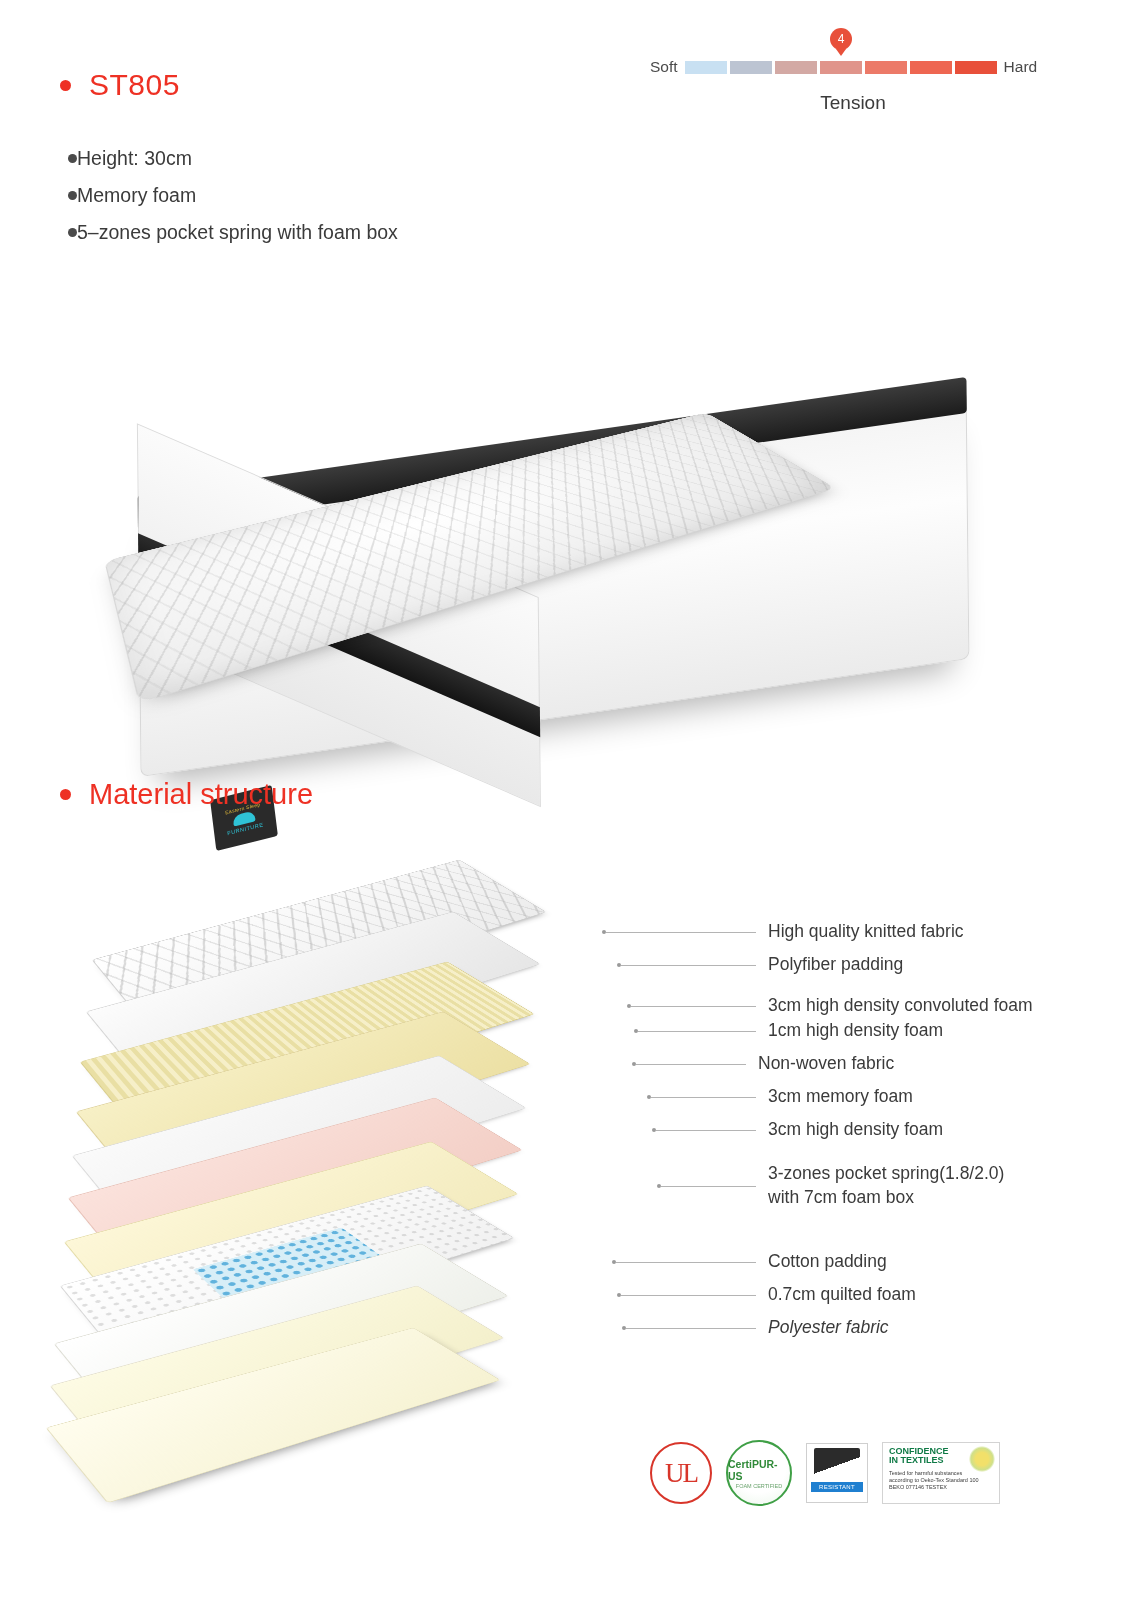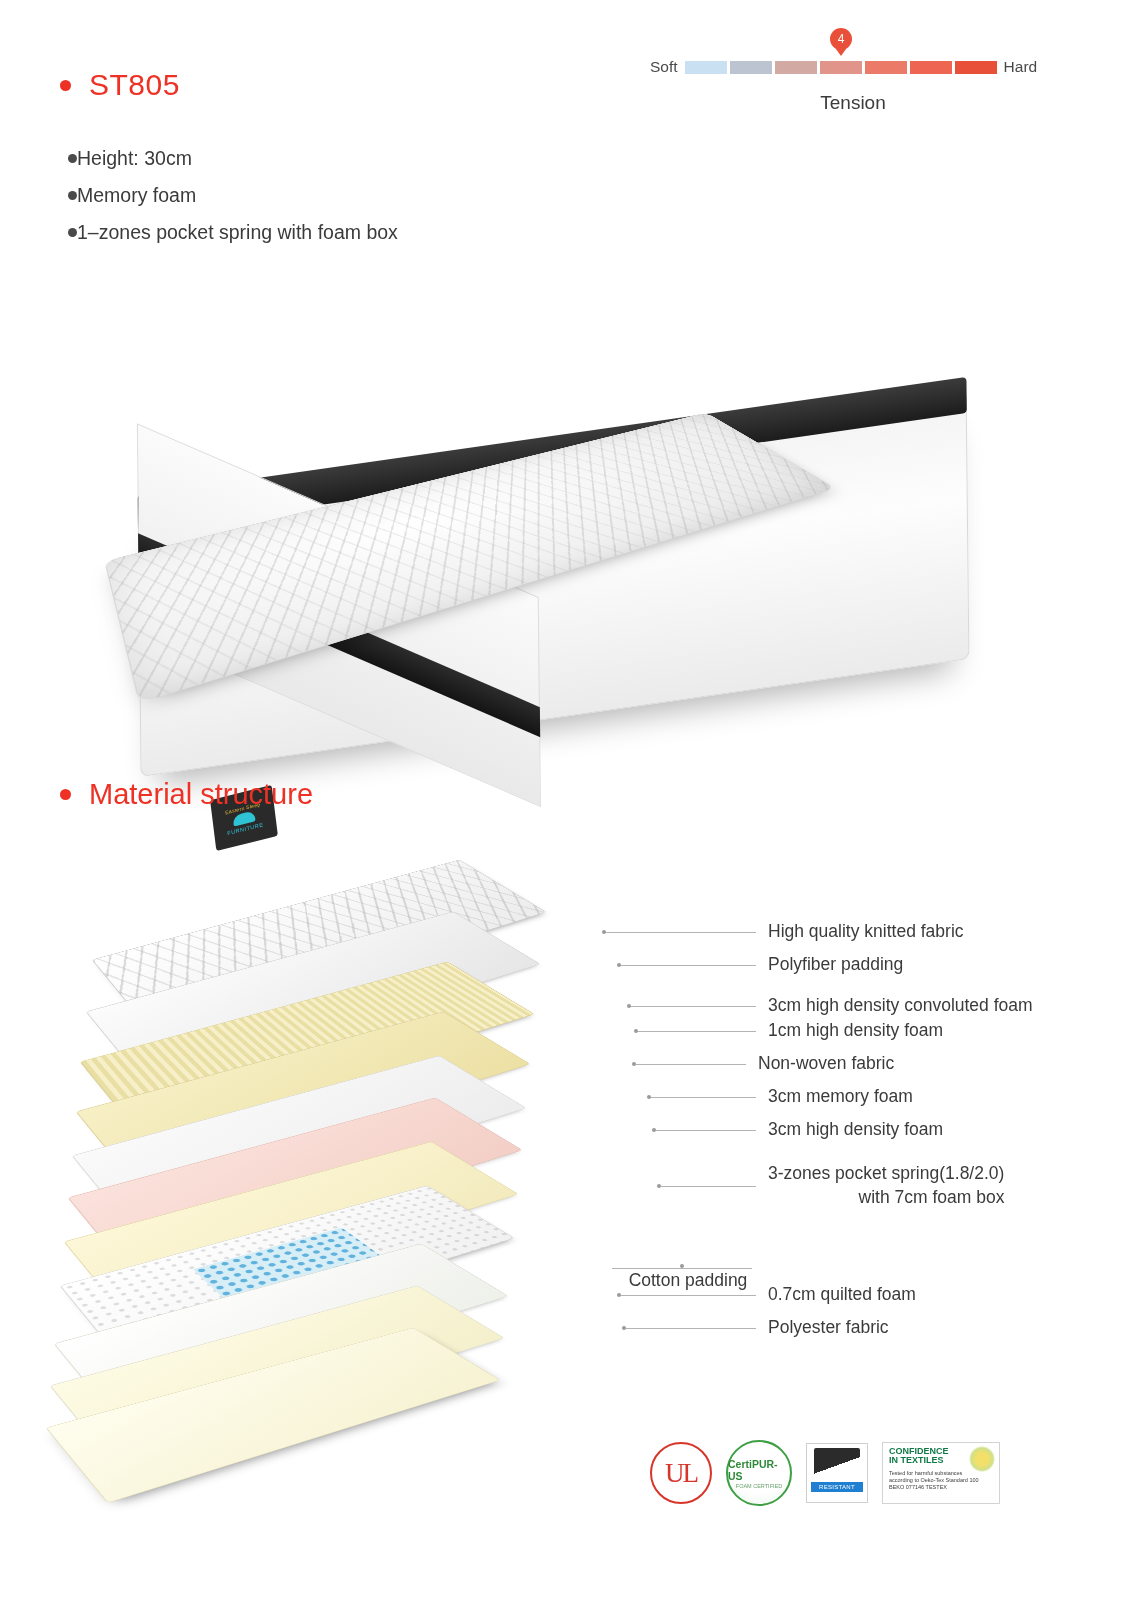--- a/index.html
+++ b/index.html
@@ -285,21 +285,20 @@
     position: absolute;
     left: 592px;
     top: 900px;
     width: 500px;
   }
   .callout {
     position: absolute;
     display: flex;
     align-items: center;
     height: 20px;
-    text-align: right;
   }
   .co-dot {
     width: 4px; height: 4px; border-radius: 50%;
     background: #9a9a9a; flex: 0 0 auto;
   }
   .co-line {
     height: 1px;
     background: #b4b4b4;
     flex: 0 0 auto;
   }
@@ -375,21 +374,21 @@
   <div class="feature-item">
     <span class="bullet-dark"></span>
     <span class="feature-label">Height: 30cm</span>
   </div>
   <div class="feature-item">
     <span class="bullet-dark"></span>
     <span class="feature-label">Memory foam</span>
   </div>
   <div class="feature-item">
     <span class="bullet-dark"></span>
-    <span class="feature-label">1–zones pocket spring with foam box</span>
+    <span class="feature-label">5–zones pocket spring with foam box</span>
   </div>
 </div>
 
 <div class="tension-block">
   <div class="tension-bar-row">
     <span class="tension-end-label">Soft</span>
     <span class="tension-cells" id="tension-cells">
         <span class="tension-cell" style="background: rgb(200, 224, 242);"></span>
         <span class="tension-cell" style="background: rgb(188, 196, 210);"></span>
         <span class="tension-cell" style="background: rgb(211, 169, 164);"></span>
@@ -497,31 +496,31 @@
       <span class="co-dot"></span>
       <span class="co-line" style="width: 100px;"></span>
       <span class="co-text">3cm high density foam</span>
     </div>
     <div class="callout" style="top: 276px; left: 65px;">
       <span class="co-dot"></span>
       <span class="co-line" style="width: 95px;"></span>
       <span class="co-text">3-zones pocket spring(1.8/2.0)
 with 7cm foam box</span>
     </div>
-    <div class="callout" style="top: 364px; left: 20px; flex-direction: column;">
+    <div class="callout" style="top: 352px; left: 20px;">
       <span class="co-dot"></span>
       <span class="co-line" style="width: 140px;"></span>
       <span class="co-text">Cotton padding</span>
     </div>
     <div class="callout" style="top: 385px; left: 25px;">
       <span class="co-dot"></span>
       <span class="co-line" style="width: 135px;"></span>
       <span class="co-text">0.7cm quilted foam</span>
     </div>
-    <div class="callout" style="top: 418px; left: 30px;">
+    <div class="callout" style="top: 418px; left: 30px; font-style: italic;">
       <span class="co-dot"></span>
       <span class="co-line" style="width: 130px;"></span>
       <span class="co-text">Polyester fabric</span>
     </div>
   </div>
 
 <div class="certs">
   <div class="cert">
     <div class="cert-ul">UL</div>
   </div>

